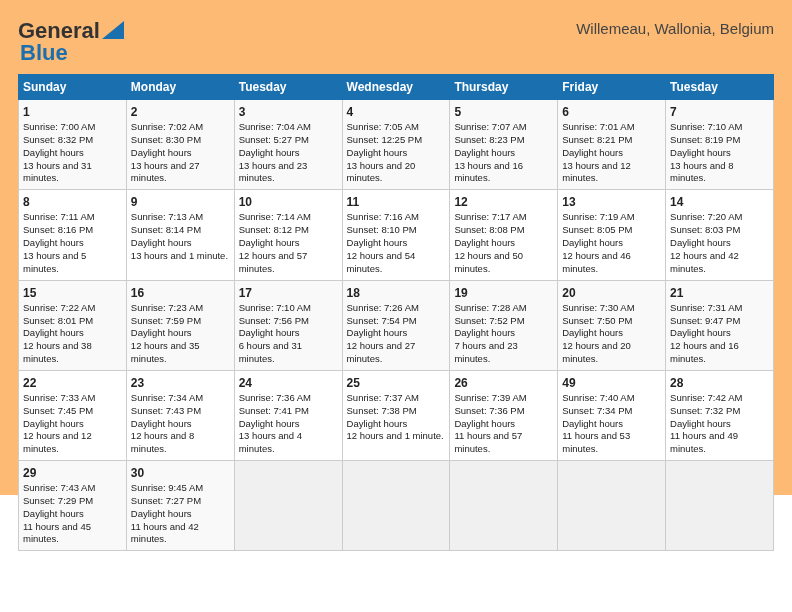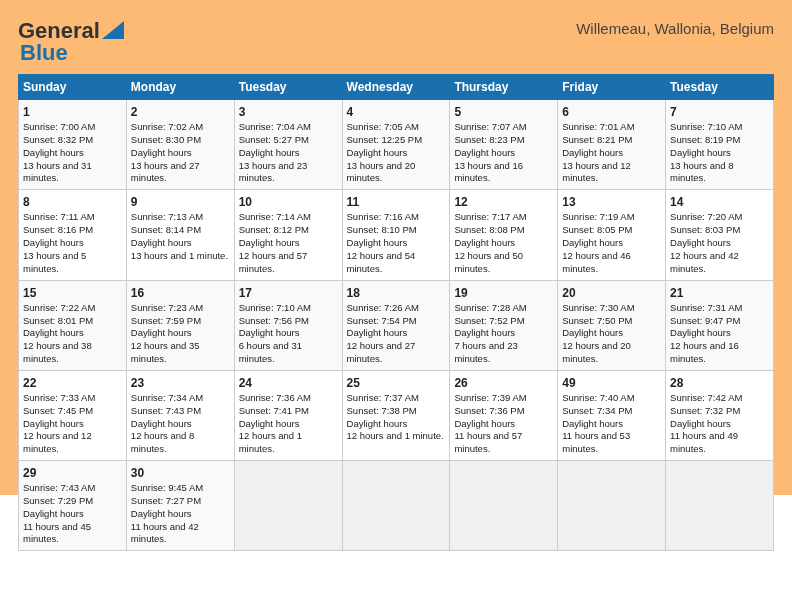--- a/index.html
+++ b/index.html
@@ -136,21 +136,21 @@
           <td><span class="day-num">16</span><span>Sunrise: 7:23 AM</span><br><span>Sunset: 7:59 PM</span><br><span>Daylight hours</span><br><span>12 hours and 35 minutes.</span></td>
           <td><span class="day-num">17</span><span>Sunrise: 7:10 AM</span><br><span>Sunset: 7:56 PM</span><br><span>Daylight hours</span><br><span>6 hours and 31 minutes.</span></td>
           <td><span class="day-num">18</span><span>Sunrise: 7:26 AM</span><br><span>Sunset: 7:54 PM</span><br><span>Daylight hours</span><br><span>12 hours and 27 minutes.</span></td>
           <td><span class="day-num">19</span><span>Sunrise: 7:28 AM</span><br><span>Sunset: 7:52 PM</span><br><span>Daylight hours</span><br><span>7 hours and 23 minutes.</span></td>
           <td><span class="day-num">20</span><span>Sunrise: 7:30 AM</span><br><span>Sunset: 7:50 PM</span><br><span>Daylight hours</span><br><span>12 hours and 20 minutes.</span></td>
           <td><span class="day-num">21</span><span>Sunrise: 7:31 AM</span><br><span>Sunset: 9:47 PM</span><br><span>Daylight hours</span><br><span>12 hours and 16 minutes.</span></td>
         </tr>
         <tr>
           <td><span class="day-num">22</span><span>Sunrise: 7:33 AM</span><br><span>Sunset: 7:45 PM</span><br><span>Daylight hours</span><br><span>12 hours and 12 minutes.</span></td>
           <td><span class="day-num">23</span><span>Sunrise: 7:34 AM</span><br><span>Sunset: 7:43 PM</span><br><span>Daylight hours</span><br><span>12 hours and 8 minutes.</span></td>
-          <td><span class="day-num">24</span><span>Sunrise: 7:36 AM</span><br><span>Sunset: 7:41 PM</span><br><span>Daylight hours</span><br><span>12 hours and 1 minutes.</span></td>
+          <td><span class="day-num">24</span><span>Sunrise: 7:36 AM</span><br><span>Sunset: 7:41 PM</span><br><span>Daylight hours</span><br><span>13 hours and 4 minutes.</span></td>
           <td><span class="day-num">25</span><span>Sunrise: 7:37 AM</span><br><span>Sunset: 7:38 PM</span><br><span>Daylight hours</span><br><span>12 hours and 1 minute.</span></td>
           <td><span class="day-num">26</span><span>Sunrise: 7:39 AM</span><br><span>Sunset: 7:36 PM</span><br><span>Daylight hours</span><br><span>11 hours and 57 minutes.</span></td>
           <td><span class="day-num">49</span><span>Sunrise: 7:40 AM</span><br><span>Sunset: 7:34 PM</span><br><span>Daylight hours</span><br><span>11 hours and 53 minutes.</span></td>
           <td><span class="day-num">28</span><span>Sunrise: 7:42 AM</span><br><span>Sunset: 7:32 PM</span><br><span>Daylight hours</span><br><span>11 hours and 49 minutes.</span></td>
         </tr>
         <tr>
           <td><span class="day-num">29</span><span>Sunrise: 7:43 AM</span><br><span>Sunset: 7:29 PM</span><br><span>Daylight hours</span><br><span>11 hours and 45 minutes.</span></td>
           <td><span class="day-num">30</span><span>Sunrise: 9:45 AM</span><br><span>Sunset: 7:27 PM</span><br><span>Daylight hours</span><br><span>11 hours and 42 minutes.</span></td>
           <td class="empty-cell" style="background: rgb(240, 240, 240);"></td>
           <td class="empty-cell" style="background: rgb(240, 240, 240);"></td>

